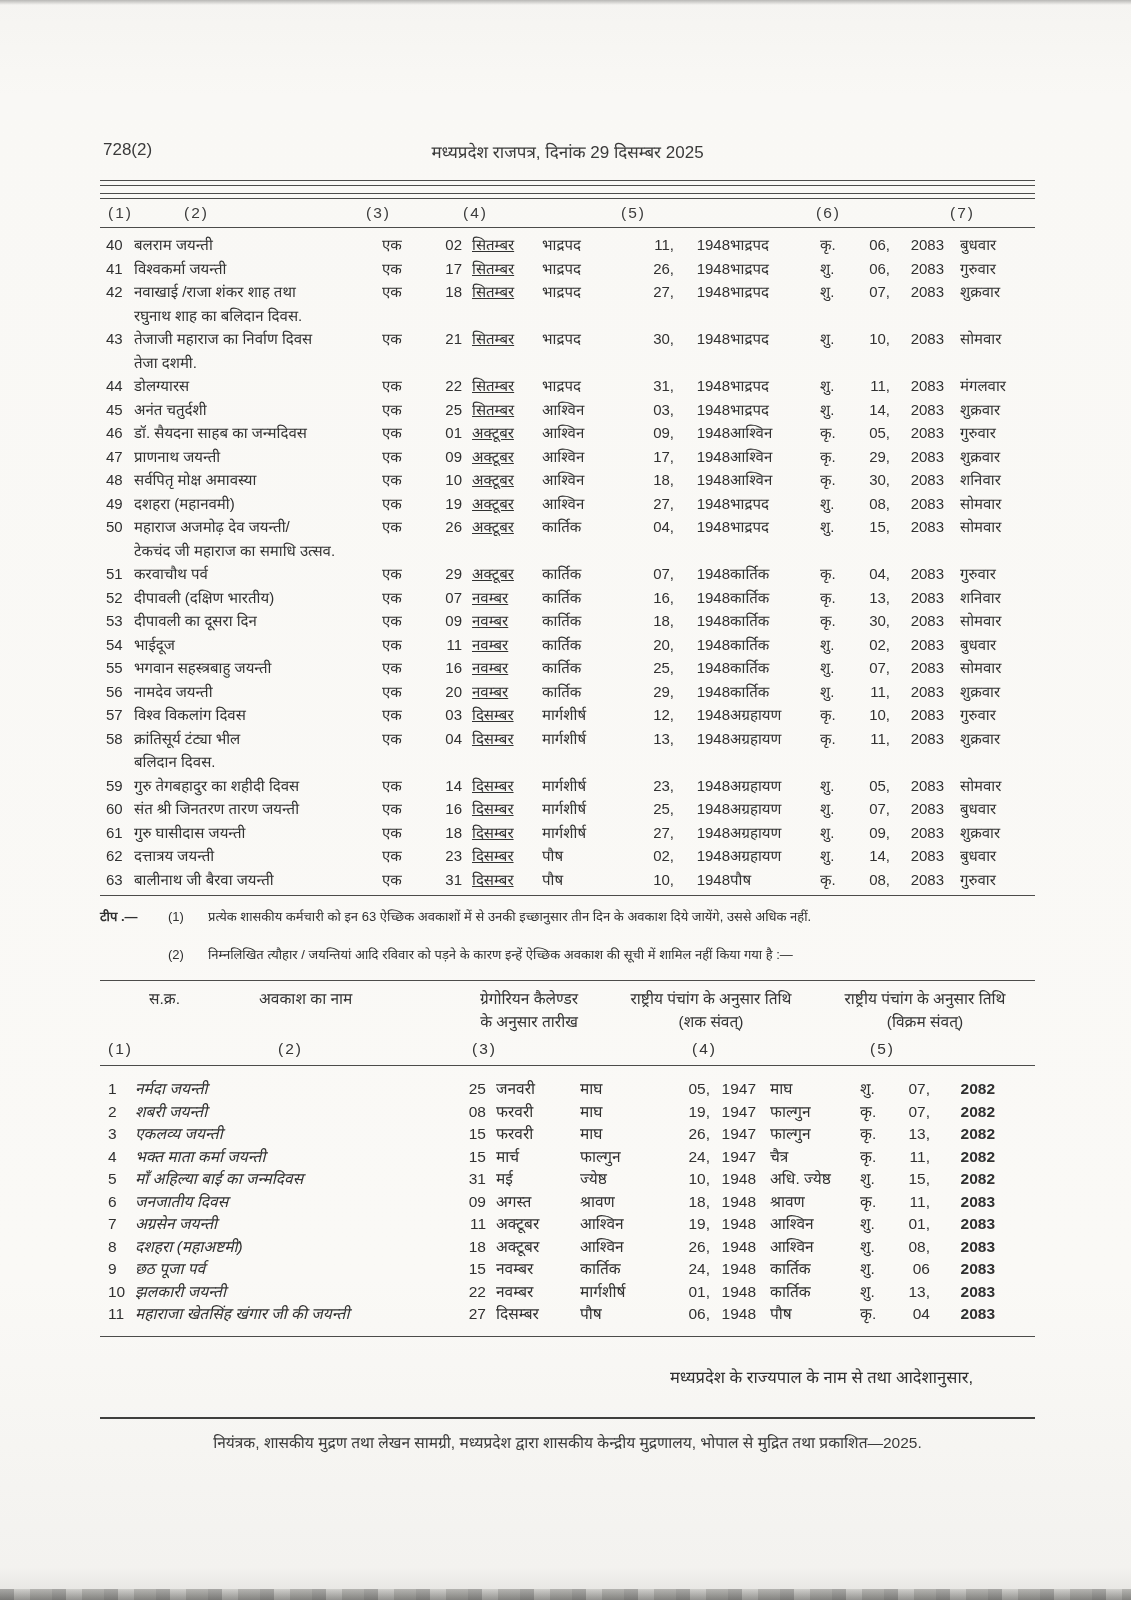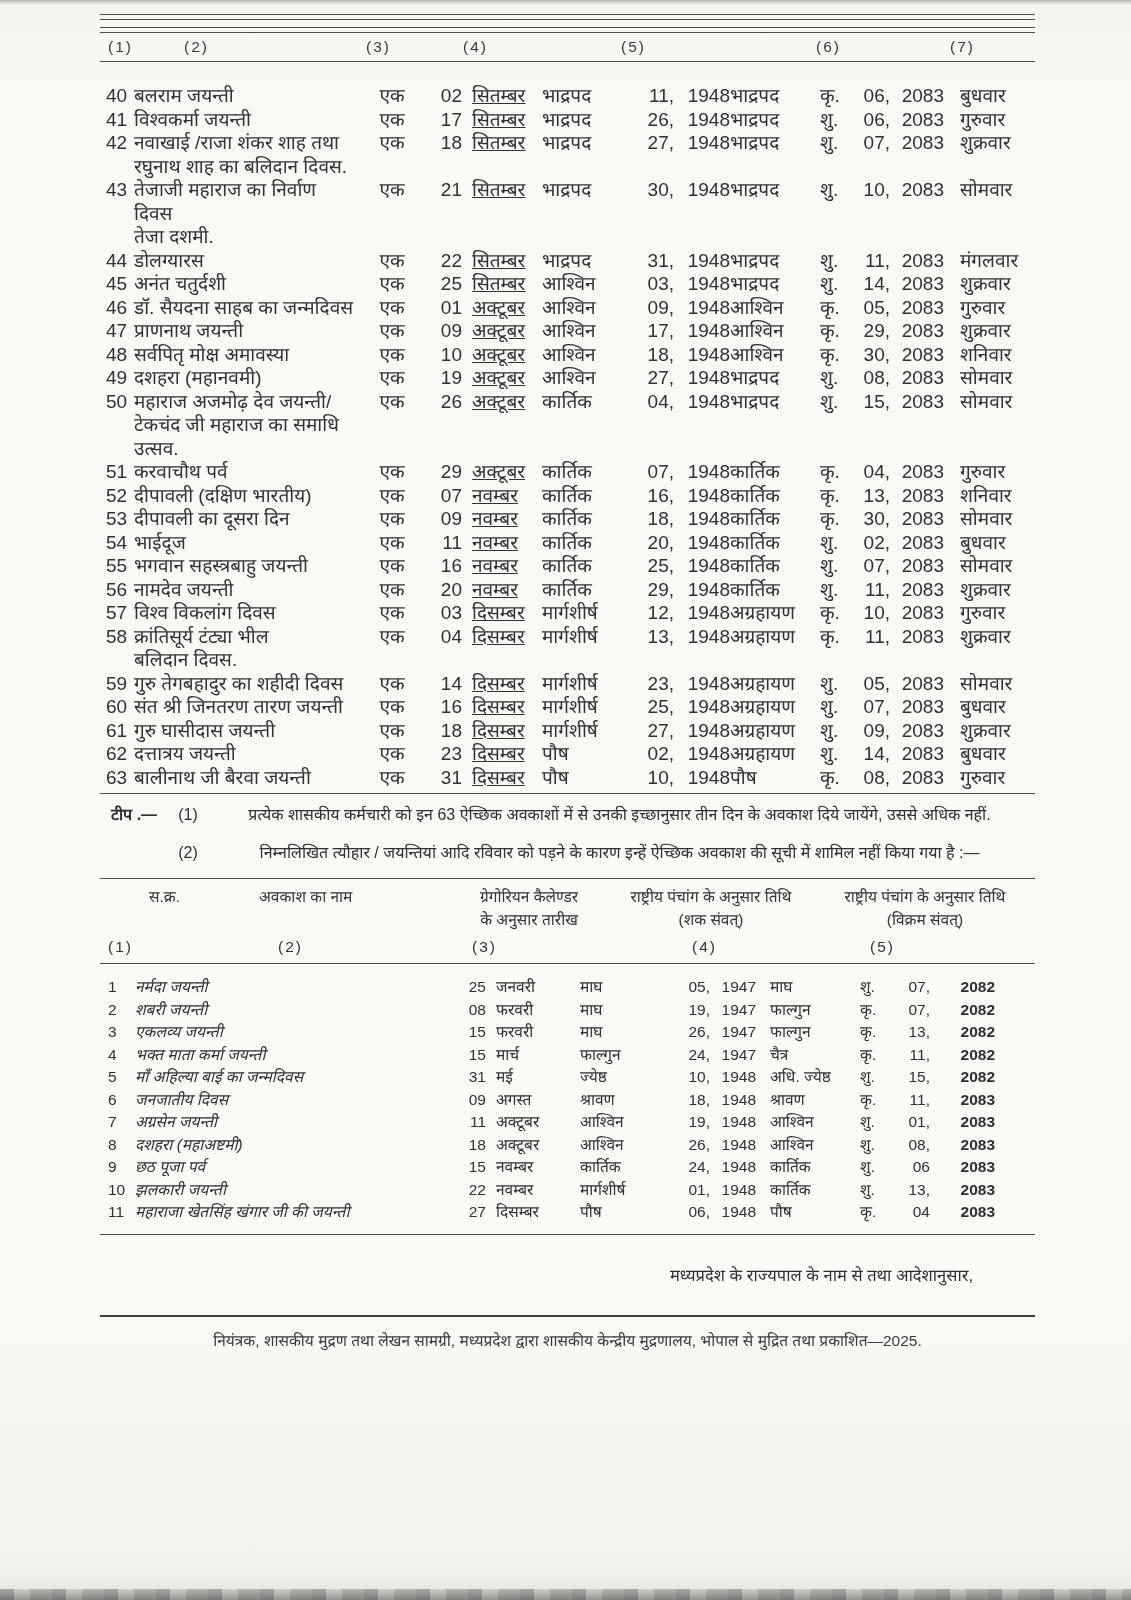--- a/index.html
+++ b/index.html
@@ -28,40 +28,40 @@
 
   
   .dbl{height:4px;border-top:1.6px solid #4c4c4a;border-bottom:1.6px solid #4c4c4a;}
   .rule{border-top:1.7px solid #4c4c4a;height:0;}
   .rules-top{margin-top:14px;}
   .rules-top .dbl + .dbl{margin-top:7px;}
 
   
   .t1-colnums{position:relative;height:28px;font-size:15.5px;color:#3c3c3c;}
   .t1-colnums span{position:absolute;top:5px;letter-spacing:2px;}
-  .t1{margin-top:18px;padding-top:4px;font-size:19px;line-height:23.5px;color:#313131;}
+  .t1{margin-top:1px;padding-top:4px;font-size:15px;line-height:23.5px;color:#313131;}
   .t1-row{display:grid;grid-template-columns:34px 228px 60px 40px 80px 88px 44px 56px 88px 32px 40px 54px 1fr;align-items:start;}
   .t1-row .c{white-space:nowrap;}
   .t1-row .sn{padding-left:6px;}
   .t1-row .name{white-space:normal;padding-right:6px;}
   .t1-row .name .line2{display:block;}
   .t1-row .name .line2:empty{display:none;}
   .t1-row .count{text-align:center;}
   .t1-row .gday{text-align:right;}
   .t1-row .gmonth{padding-left:10px;text-decoration:underline;}
   .t1-row .sday{text-align:right;}
   .t1-row .syear{text-align:right;}
   .t1-row .vpak{padding-left:2px;}
   .t1-row .vday{text-align:right;}
   .t1-row .vyear{text-align:right;}
   .t1-row .wd{padding-left:16px;}
   .t1-bottom{margin-top:4px;}
 
   
-  .notes{margin-top:8px;font-size:16px;color:#303030;text-align:center;}
+  .notes{margin-top:8px;font-size:13px;color:#303030;}
   .note-row{display:flex;line-height:26px;}
   .note-row + .note-row{margin-top:12px;}
   .note-label{width:68px;font-weight:bold;flex:none;}
   .note-num{width:40px;flex:none;}
   .note-text{flex:1;padding-right:4px;}
 
   
   .t2-rules-top{margin-top:12px;}
   .t2-head{position:relative;height:84px;font-size:15.5px;color:#343434;line-height:23px;}
   .t2-head .h{position:absolute;top:6px;margin-left:44px;}
@@ -91,20 +91,24 @@
   .imprint{margin-top:12px;text-align:center;font-size:15.5px;color:#3a3a3a;}
 </style>
 </head>
 <body>
 
 <div class="sheet">
   <div class="edge-top"></div>
 
   <div class="content">
 
+    <div class="pg-head">
+      <span class="pg-num">728(2)</span>
+      <span class="pg-title">मध्यप्रदेश राजपत्र, दिनांक 29 दिसम्बर 2025</span>
+    </div>
 
     <div class="rules-top">
       <div class="dbl"></div>
       <div class="dbl"></div>
     </div>
 
     <div class="t1-colnums">
       <span style="left:8px">(1)</span>
       <span style="left:84px">(2)</span>
       <span style="left:266px">(3)</span>

